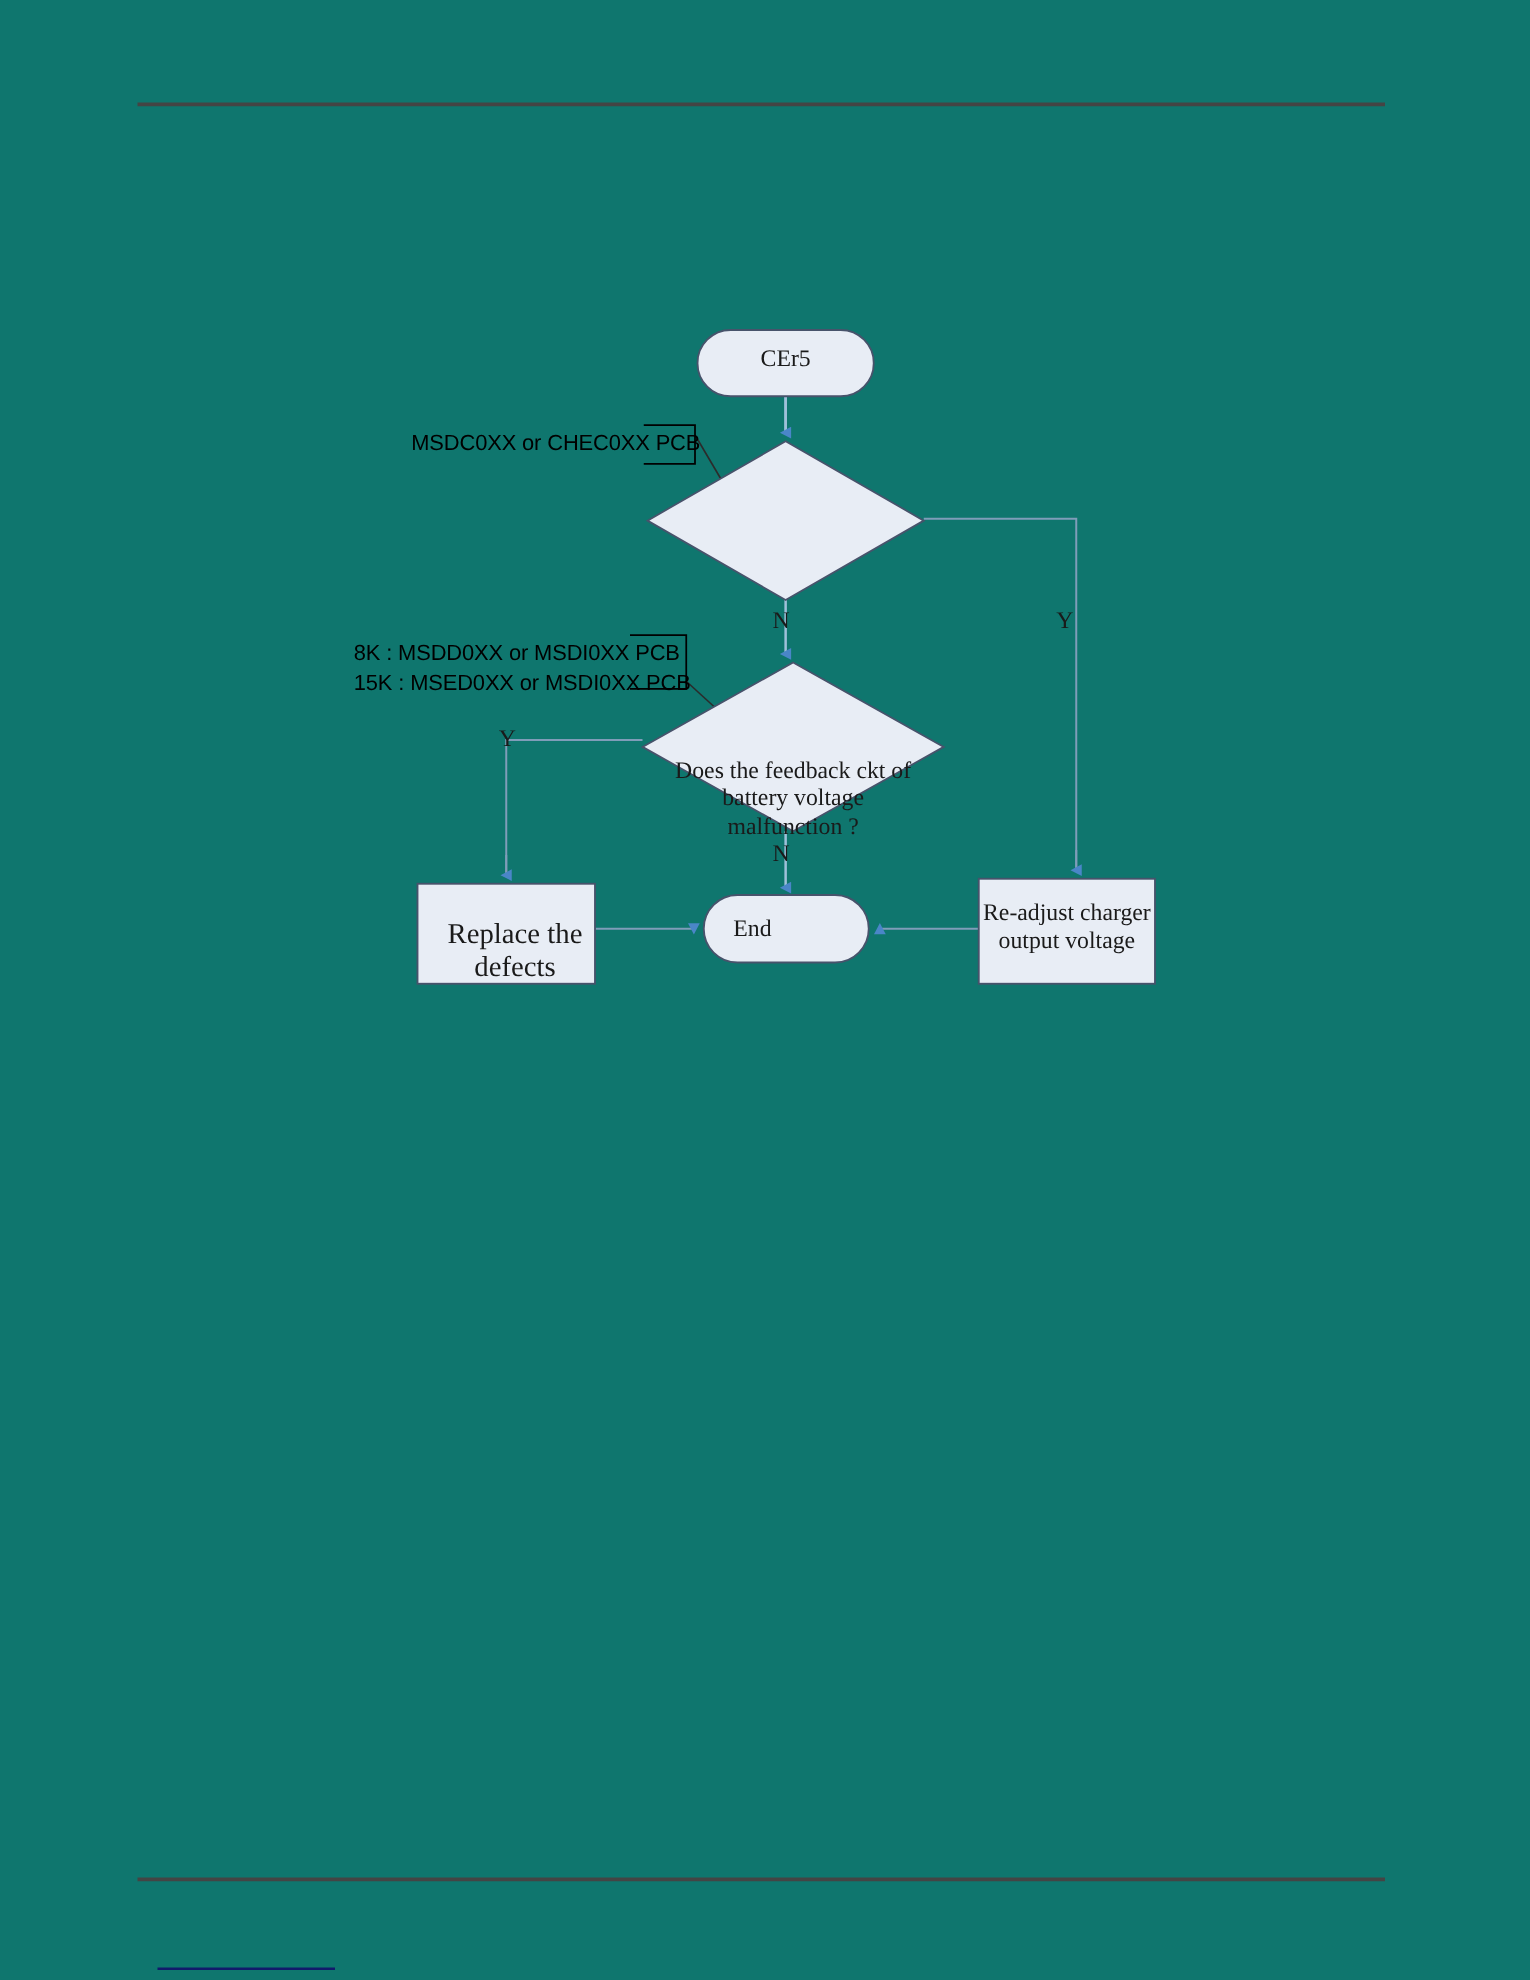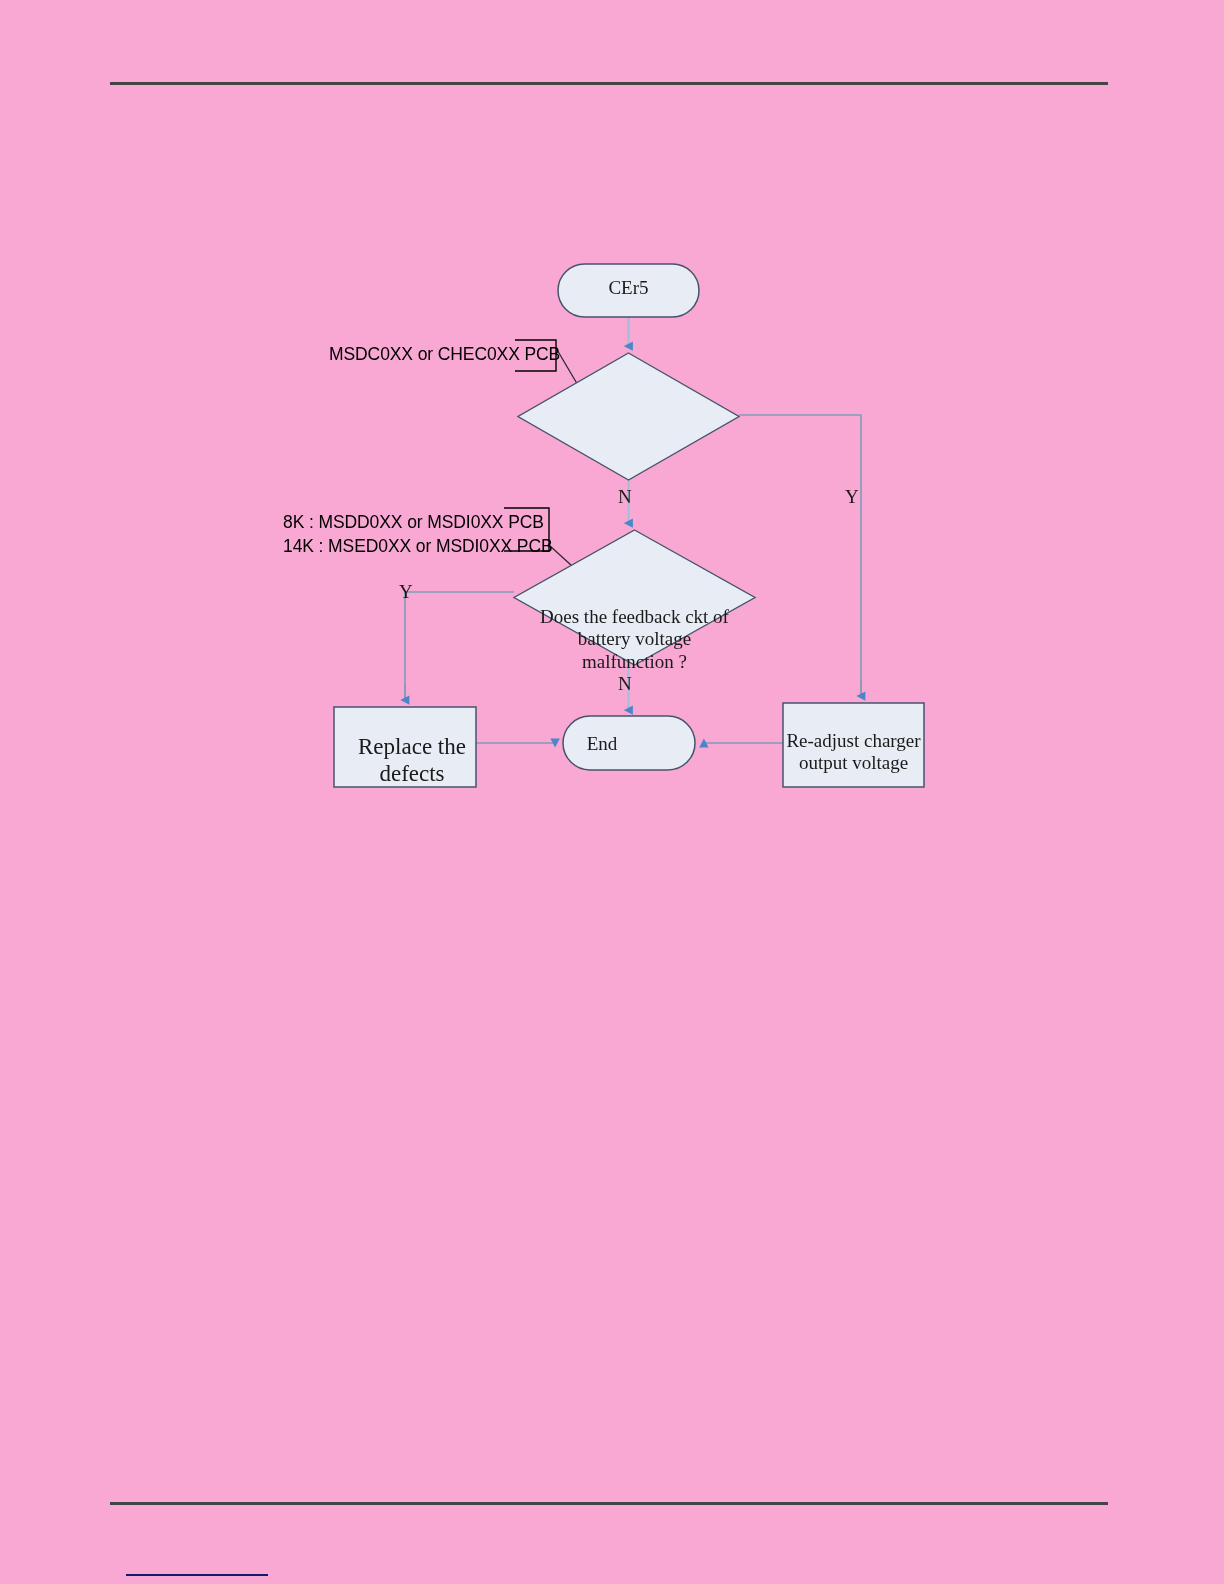--- a/index.html
+++ b/index.html
@@ -12,21 +12,21 @@
     height: 1584px;
     position: relative;
     font-family: "Liberation Serif", serif;
     overflow: hidden;
   }
   .page {
     position: absolute;
     left: 0; top: 0;
     width: 1224px;
     height: 1584px;
-    background: #f9a8d4;
+    background: #0f766e;
   }
   .rule {
     position: absolute;
     background: #444444;
   }
   .rule-top   { left: 110px; top: 82px;   width: 998px; height: 3px; }
   .rule-bottom{ left: 110px; top: 1502px; width: 998px; height: 3px; }
   .rule-foot  { position: absolute; left: 126px; top: 1574px; width: 142px; height: 2px; background: #111a6b; }
 
   
@@ -45,21 +45,21 @@
     color: #1a1a1a;
     font-family: "Liberation Serif", serif;
     line-height: 1.18;
     pointer-events: none;
   }
   .t-cer5       { left: 558px; top: 277px;  width: 141px; font-size: 19px; }
   .t-q1         { left: 518px; top: 392px;  width: 221px; font-size: 19px; }
   .t-q2         { left: 514px; top: 560px;  width: 241px; font-size: 19px; margin-top: 46px; }
   .t-replace    { left: 334px; top: 733px;  width: 156px; font-size: 23px; }
   .t-end        { left: 540px; top: 733px;  width: 124px; font-size: 19px; }
-  .t-readjust   { left: 783px; top: 720px;  width: 141px; font-size: 19px; margin-top: 10px; }
+  .t-readjust   { left: 783px; top: 720px;  width: 141px; font-size: 19px; }
 
   .branch-label {
     position: absolute;
     font-family: "Liberation Serif", serif;
     font-size: 19px;
     color: #1a1a1a;
     pointer-events: none;
   }
   .b-n1 { left: 618px; top: 486px; }
   .b-y1 { left: 845px; top: 486px; }
@@ -188,17 +188,17 @@
     <div class="branch-label b-y1">Y</div>
     <div class="branch-label b-n2">N</div>
     <div class="branch-label b-y2">Y</div>
 
     <div class="anno anno-1">
       <div>MSDC0XX or CHEC0XX PCB</div>
     </div>
 
     <div class="anno anno-2">
       <div>8K : MSDD0XX or MSDI0XX PCB</div>
-      <div>14K : MSED0XX or MSDI0XX PCB</div>
+      <div>15K : MSED0XX or MSDI0XX PCB</div>
     </div>
   </div>
 
 </div>
 
 </body></html>

